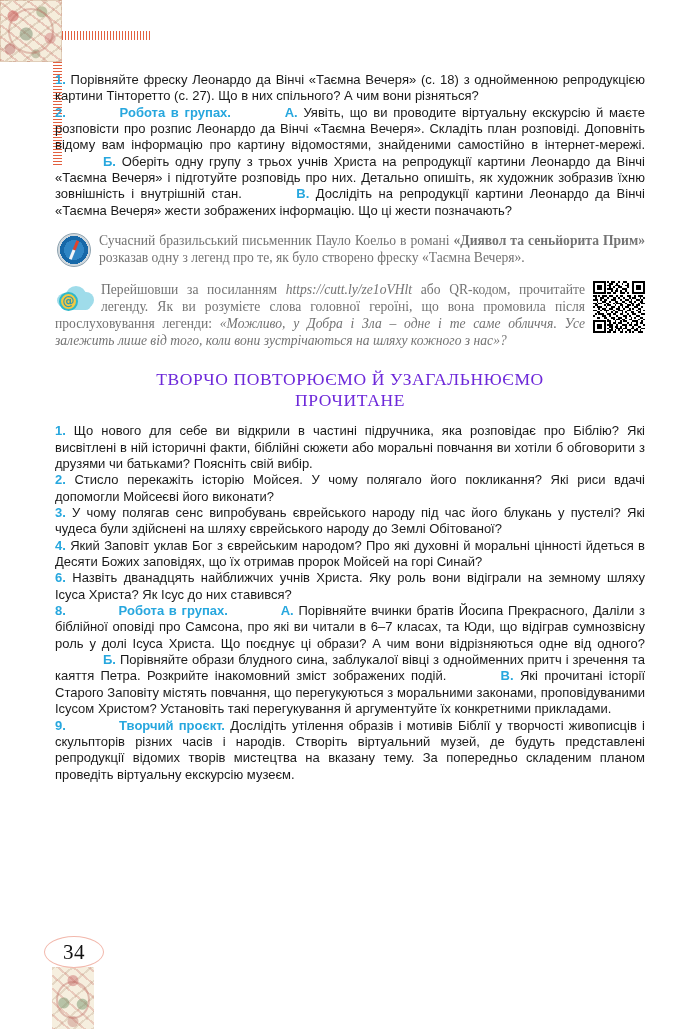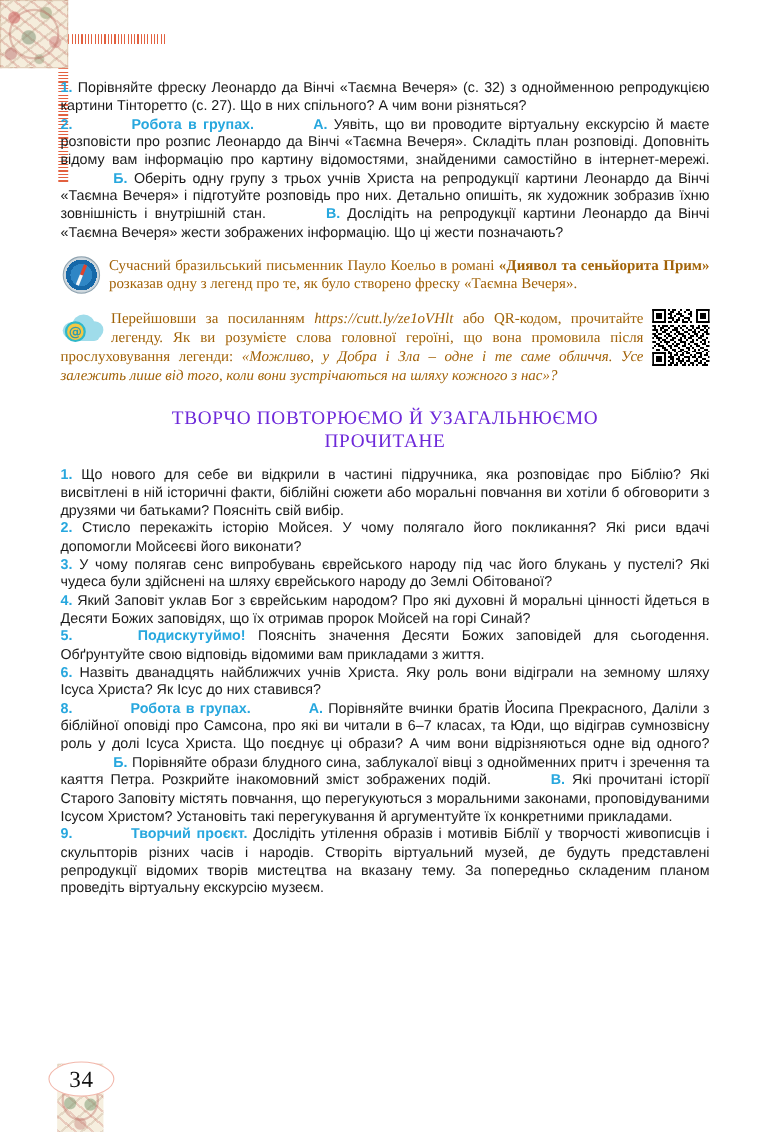--- a/index.html
+++ b/index.html
@@ -67,21 +67,21 @@
       #f6efdf;
   }
   #ornament-bottom::after {
     content:"";
     position:absolute; left:4px; right:4px; top:14px; height:34px;
     border-radius:50%;
     border:2px solid rgba(190,110,100,.4);
   }
   #page-number-badge {
     position: absolute;
-    left: 44px; bottom: 32px;
+    left: 44px; bottom: 61px;
     width: 58px; height: 30px;
     border-radius: 50%;
     background: #ffffff;
     border: 1.6px solid #f2b8ac;
     display: flex;
     align-items: center;
     justify-content: center;
     font-family: "Liberation Serif", serif;
     font-size: 21px;
     color: #111;
@@ -108,21 +108,21 @@
   }
   .sans-block + .sans-block { margin-top: 0; }
   .accent { color: #27a7de; font-weight: bold; padding-left: 48px; }
   .num { color: #27a7de; font-weight: bold; }
 
   
   .serif-block {
     font-family: "Liberation Serif", serif;
     font-size: 13.6px;
     line-height: 17.2px;
-    color: #a16207;
+    color: #737373;
     text-align: justify;
     margin: 0;
   }
   .serif-block b { font-weight: bold; }
   .serif-block i { font-style: italic; }
 
   .icon-compass {
     float: left;
     width: 34px; height: 34px;
     margin: 1px 8px 0 2px;
@@ -208,21 +208,21 @@
 <div id="ornament-top-left"></div>
 <div id="rule-horizontal"></div>
 <div id="rule-vertical"></div>
 <div id="ornament-bottom"></div>
 <div id="page-number-badge">34</div>
 
 <div id="content">
 
   <p class="sans-block">
     <span class="num">1.</span>
-    <span>Порівняйте фреску Леонардо да Вінчі «Таємна Вечеря» (с. 32) з однойменною репродукцією картини Тінторетто (с. 27). Що в них спільного? А чим вони різняться?</span>
+    <span>Порівняйте фреску Леонардо да Вінчі «Таємна Вечеря» (с. 18) з однойменною репродукцією картини Тінторетто (с. 27). Що в них спільного? А чим вони різняться?</span>
   </p>
 
   <p class="sans-block">
     <span class="num">2.</span>
     <span class="accent">Робота в групах.</span>
     <span class="accent">А.</span>
     <span>Уявіть, що ви проводите віртуальну екскурсію й маєте розповісти про розпис Леонардо да Вінчі «Таємна Вечеря». Складіть план розповіді. Доповніть відому вам інформацію про картину відомостями, знайденими самостійно в інтернет-мережі.</span>
     <span class="accent">Б.</span>
     <span>Оберіть одну групу з трьох учнів Христа на репродукції картини Леонардо да Вінчі «Таємна Вечеря» і підготуйте розповідь про них. Детально опишіть, як художник зобразив їхню зовнішність і внутрішній стан.</span>
     <span class="accent">В.</span>
@@ -477,25 +477,20 @@
   </p>
   <p class="sans-block">
     <span class="num">3.</span>
     <span>У чому полягав сенс випробувань єврейського народу під час його блукань у пустелі? Які чудеса були здійснені на шляху єврейського народу до Землі Обітованої?</span>
   </p>
   <p class="sans-block">
     <span class="num">4.</span>
     <span>Який Заповіт уклав Бог з єврейським народом? Про які духовні й моральні цінності йдеться в Десяти Божих заповідях, що їх отримав пророк Мойсей на горі Синай?</span>
   </p>
   <p class="sans-block">
-    <span class="num">5.</span>
-    <span class="accent">Подискутуймо!</span>
-    <span>Поясніть значення Десяти Божих заповідей для сьогодення. Обґрунтуйте свою відповідь відомими вам прикладами з життя.</span>
-  </p>
-  <p class="sans-block">
     <span class="num">6.</span>
     <span>Назвіть дванадцять найближчих учнів Христа. Яку роль вони відіграли на земному шляху Ісуса Христа? Як Ісус до них ставився?</span>
   </p>
 
   <p class="sans-block">
     <span class="num">8.</span>
     <span class="accent">Робота в групах.</span>
     <span class="accent">А.</span>
     <span>Порівняйте вчинки братів Йосипа Прекрасного, Даліли з біблійної оповіді про Самсона, про які ви читали в 6–7 класах, та Юди, що відіграв сумнозвісну роль у долі Ісуса Христа. Що поєднує ці образи? А чим вони відрізняються одне від одного?</span>
     <span class="accent">Б.</span>

